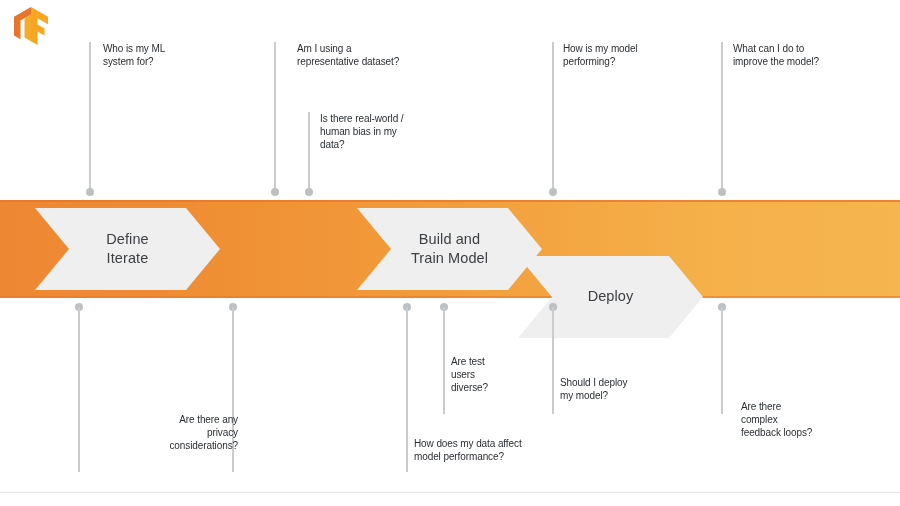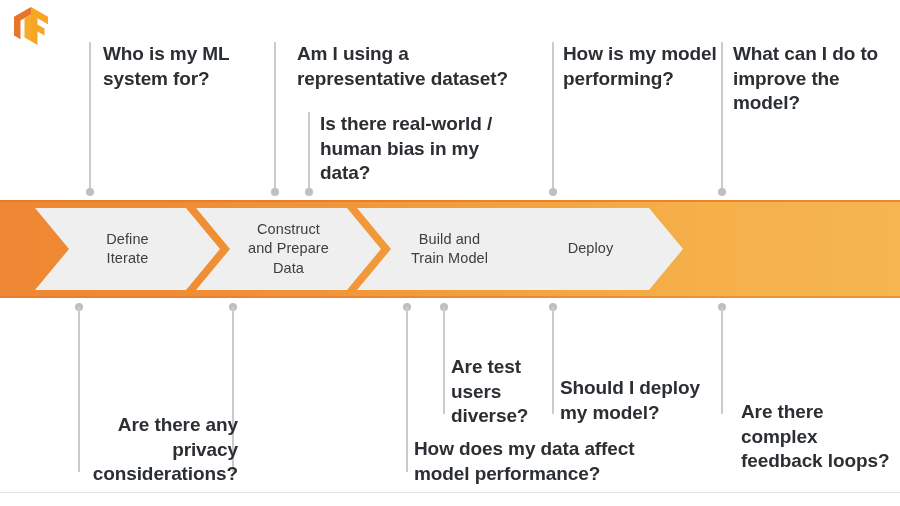--- a/index.html
+++ b/index.html
@@ -9,21 +9,21 @@
     font-family:"Liberation Sans", sans-serif;
     overflow:hidden;
     position:relative;
   }
   #stage{position:relative;width:900px;height:506px;overflow:hidden;background:#fff;}
 
   
   .logo{position:absolute;left:14px;top:7px;width:34px;height:38px;}
 
   
-  .callout{position:absolute;font-weight:bold;font-size:19px;line-height:1.30;
+  .callout{position:absolute;font-weight:normal;font-size:10px;line-height:1.30;
            color:#2b2f33;letter-spacing:-0.1px;white-space:pre-line;}
 
   
   .conn{position:absolute;width:1.5px;background:#c9cbcd;}
   .dot{position:absolute;width:8px;height:8px;border-radius:50%;
        background:#bdc0c2;margin-left:-3.2px;}
 
   
   .bar{position:absolute;left:0;top:200px;width:900px;height:98px;
        background:linear-gradient(90deg,#ee8733 0%,#ef8c33 18%,#f29c3b 48%,#f5b04a 78%,#f6b54f 100%);}
@@ -81,30 +81,25 @@
 improve the model?</div>
 
   <div class="bar"></div>
   <div class="bar-line-top"></div>
   <div class="bar-line-bottom"></div>
 
   <div class="chev" style="left:35px;width:185px;">
     <span>Define
 Iterate</span>
   </div>
-  <div class="chev" style="left:196px;width:185px;">
-    <span>Construct
-and Prepare
-Data</span>
-  </div>
   <div class="chev" style="left:357px;width:185px;">
     <span>Build and
 Train Model</span>
   </div>
-  <div class="chev" style="left:498px;width:185px;">
+  <div class="chev" style="left:518px;width:185px;margin-top:48px;">
     <span>Deploy</span>
   </div>
 
   <div class="dot" style="left:78px;top:303px;"></div>
   <div class="conn" style="left:78px;top:307px;height:165px;"></div>
 
   <div class="dot" style="left:232px;top:303px;"></div>
   <div class="conn" style="left:232px;top:307px;height:165px;"></div>
 
   <div class="dot" style="left:406px;top:303px;"></div>

